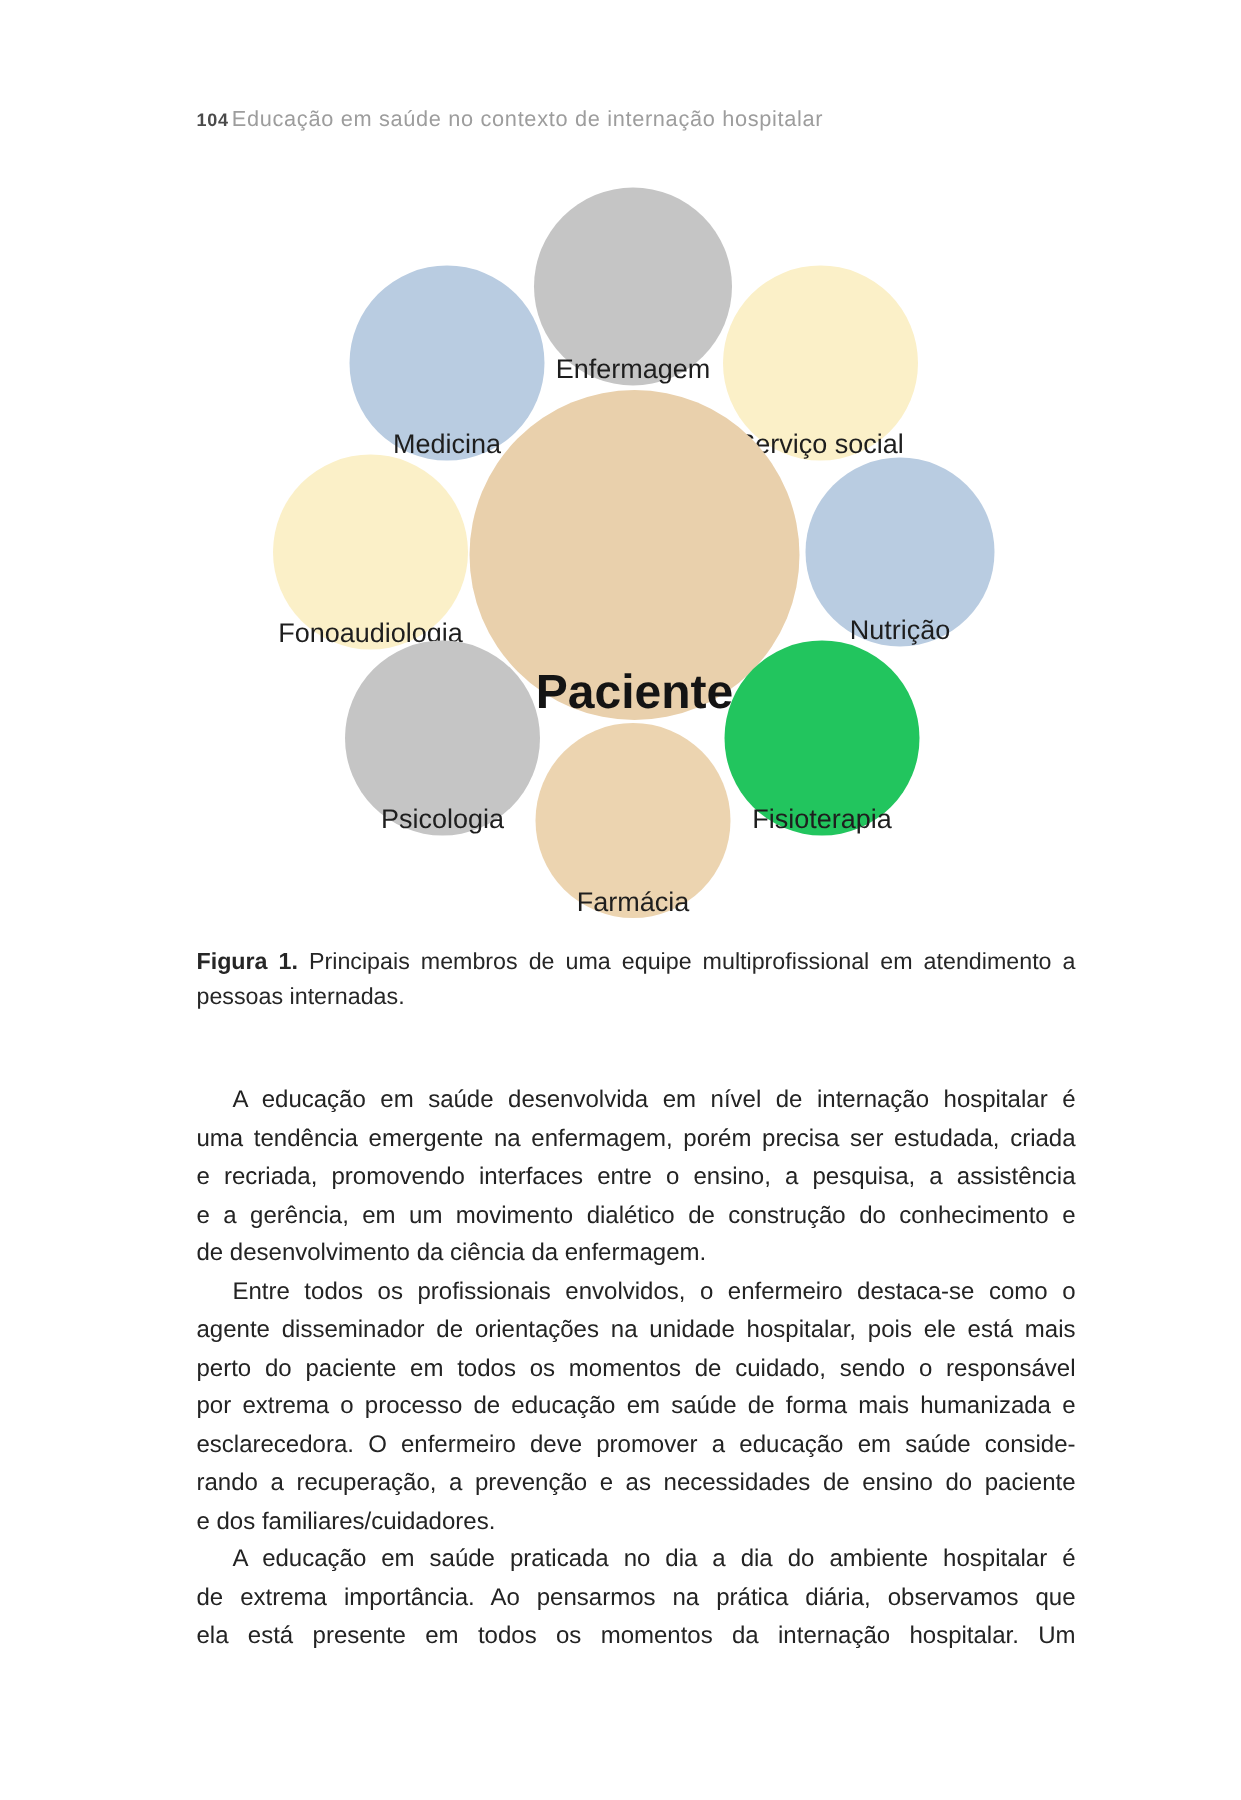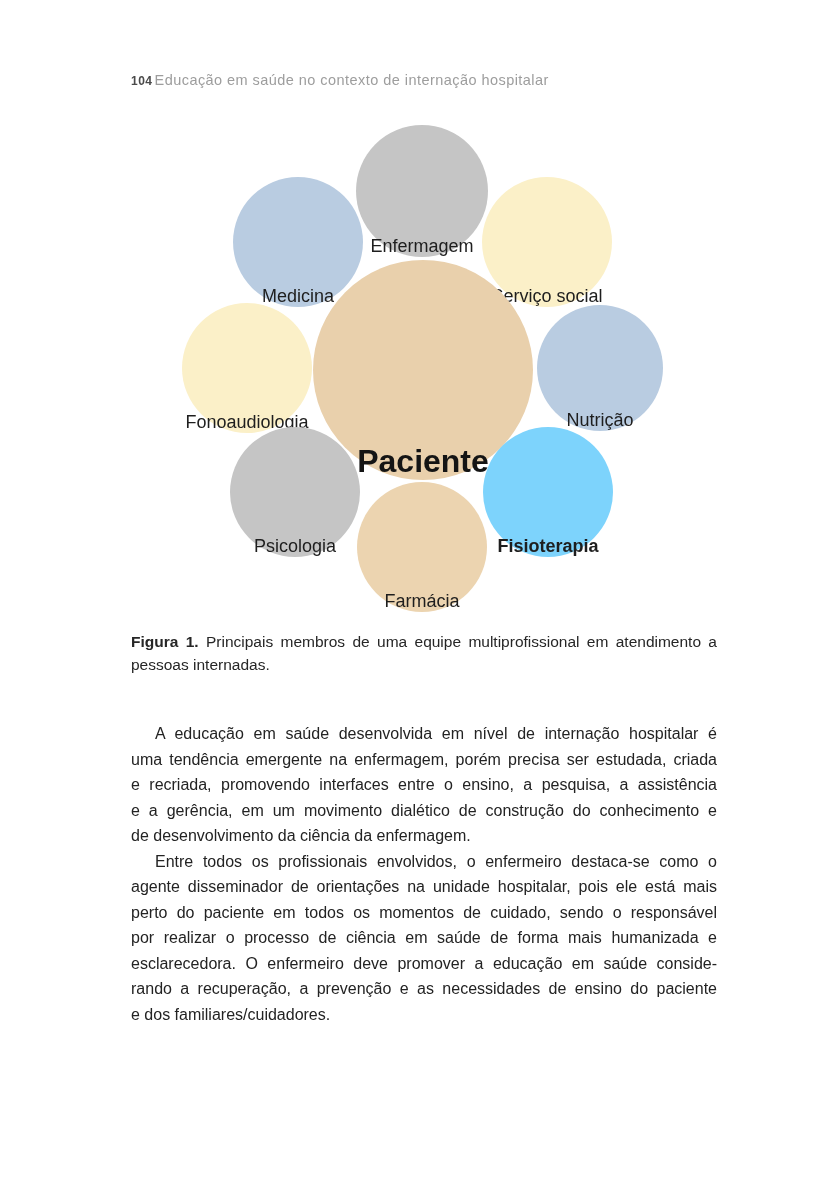--- a/index.html
+++ b/index.html
@@ -119,21 +119,21 @@
     </div>
     <div class="circle c-paciente" style="background-color: rgb(233, 208, 172);">
       <span>Paciente</span>
     </div>
     <div class="circle c-nutricao" style="background-color: rgb(185, 204, 225);">
       <span>Nutrição</span>
     </div>
     <div class="circle c-psicologia" style="background-color: rgb(197, 197, 197);">
       <span>Psicologia</span>
     </div>
-    <div class="circle c-fisioterapia" style="background-color: #7dd3fc; font-weight: bold;">
+    <div class="circle c-fisioterapia" style="background-color: #22c55e;">
       <span>Fisioterapia</span>
     </div>
     <div class="circle c-farmacia" style="background-color: rgb(236, 212, 176);">
       <span>Farmácia</span>
     </div>
   </div>
 
   <p class="caption"><b>Figura 1.</b> <span>Principais membros de uma equipe multiprofissional em atendimento a pessoas internadas.</span></p>
 
   <div class="body-text">
@@ -141,20 +141,25 @@
         <div class="pline indent">A educação em saúde desenvolvida em nível de internação hospitalar é</div>
         <div class="pline">uma tendência emergente na enfermagem, porém precisa ser estudada, criada</div>
         <div class="pline">e recriada, promovendo interfaces entre o ensino, a pesquisa, a assistência</div>
         <div class="pline">e a gerência, em um movimento dialético de construção do conhecimento e</div>
         <div class="pline endleft">de desenvolvimento da ciência da enfermagem.</div>
       </div>
       <div>
         <div class="pline indent">Entre todos os profissionais envolvidos, o enfermeiro destaca-se como o</div>
         <div class="pline">agente disseminador de orientações na unidade hospitalar, pois ele está mais</div>
         <div class="pline">perto do paciente em todos os momentos de cuidado, sendo o responsável</div>
-        <div class="pline">por realizar o processo de ciência em saúde de forma mais humanizada e</div>
+        <div class="pline">por extrema o processo de educação em saúde de forma mais humanizada e</div>
         <div class="pline">esclarecedora. O enfermeiro deve promover a educação em saúde conside-</div>
         <div class="pline">rando a recuperação, a prevenção e as necessidades de ensino do paciente</div>
         <div class="pline endleft">e dos familiares/cuidadores.</div>
+      </div>
+      <div>
+        <div class="pline indent">A educação em saúde praticada no dia a dia do ambiente hospitalar é</div>
+        <div class="pline">de extrema importância. Ao pensarmos na prática diária, observamos que</div>
+        <div class="pline">ela está presente em todos os momentos da internação hospitalar. Um</div>
       </div>
     </div>
 
 </div>
 
 </body></html>

